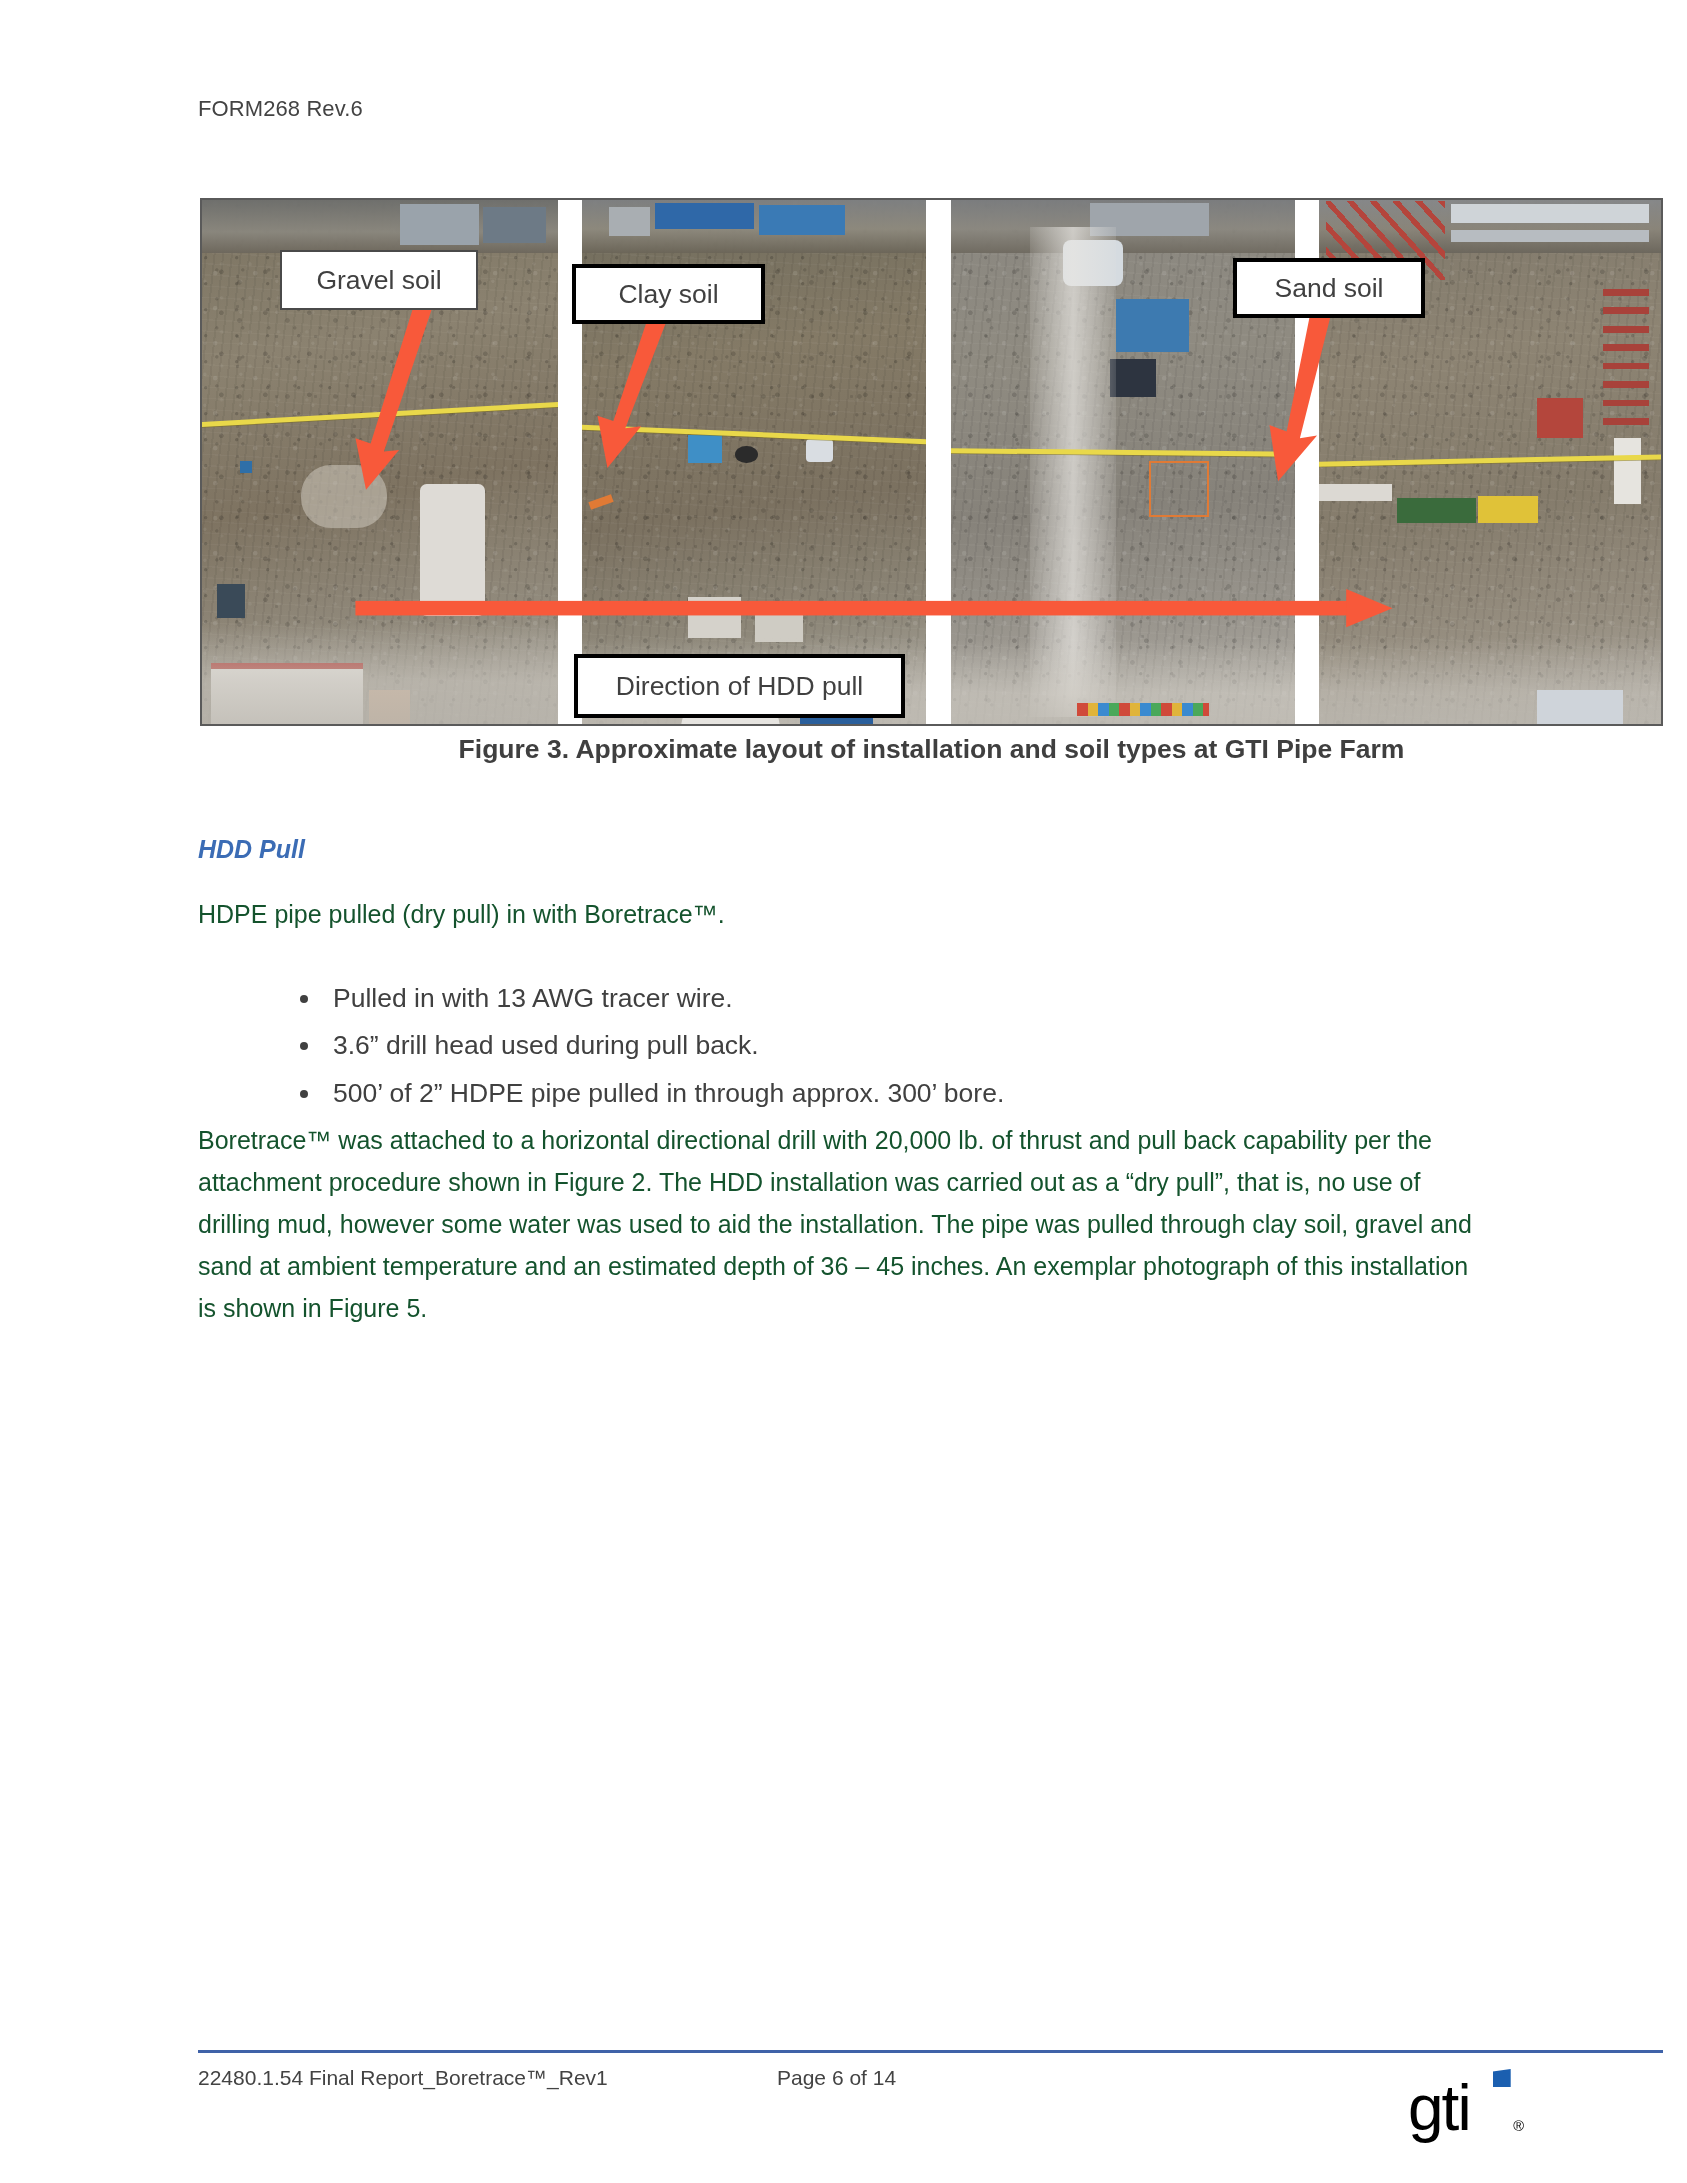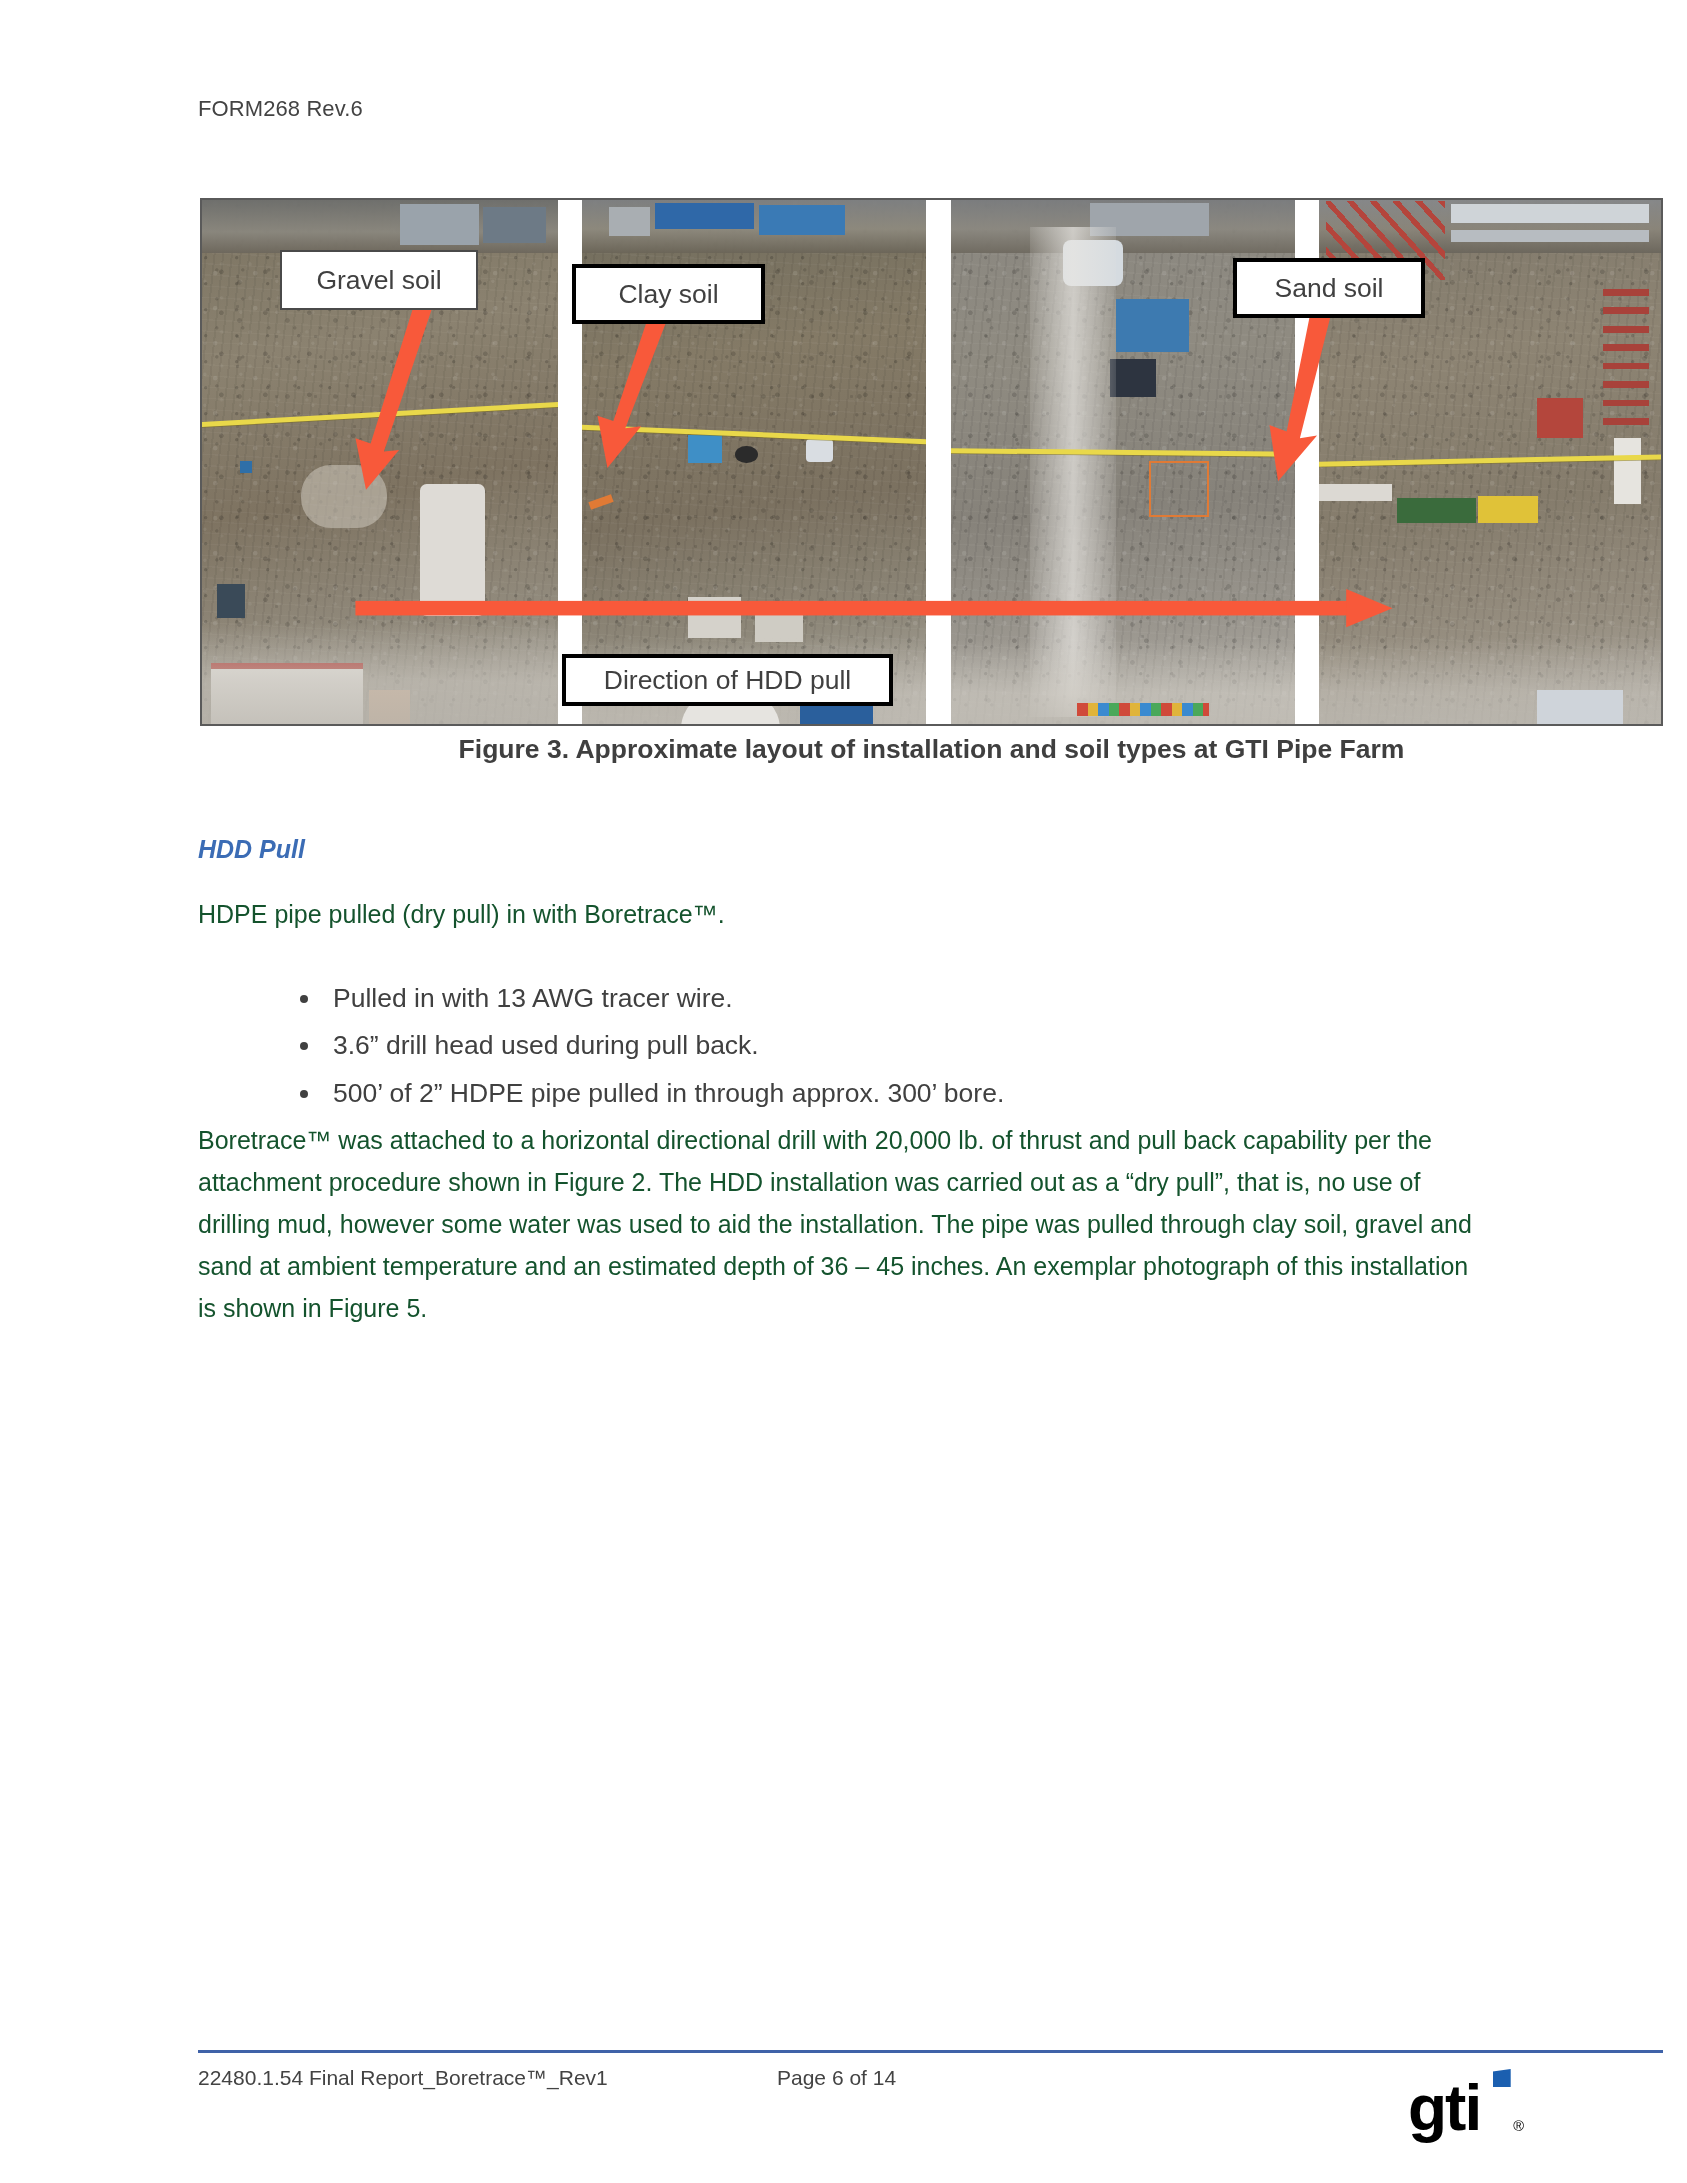--- a/index.html
+++ b/index.html
@@ -229,21 +229,21 @@
     top: 2069px;
     width: 112px;
     height: 66px;
   }
   .logo-text {
     position: absolute;
     left: 0;
     bottom: -5.3px;
     font-family: "Liberation Sans", sans-serif;
     font-size: 64px;
-    font-weight: bold;
+    font-weight: normal;
     letter-spacing: -2px;
     color: #000000;
     line-height: 1;
   }
   .logo-sq {
     position: absolute;
     right: 9.3px;
     top: 0px;
     width: 18px;
     height: 18px;
@@ -385,21 +385,21 @@
       </div>
 
       <div class="anno thick" style="left:370px;top:40px;width:193px;height:60px;">
         <span>Clay soil</span>
       </div>
 
       <div class="anno thick" style="left:1031px;top:34px;width:192px;height:60px;">
         <span>Sand soil</span>
       </div>
 
-      <div class="anno thick" style="left:360px;top:430px;width:331px;height:52px;">
+      <div class="anno thick" style="left:372px;top:430px;width:331px;height:64px;">
         <span>Direction of HDD pull</span>
       </div>
 
     </div>
   </div>
 
   <div class="fig-caption">Figure 3. Approximate layout of installation and soil types at GTI Pipe Farm</div>
 
   <div class="content">
 

